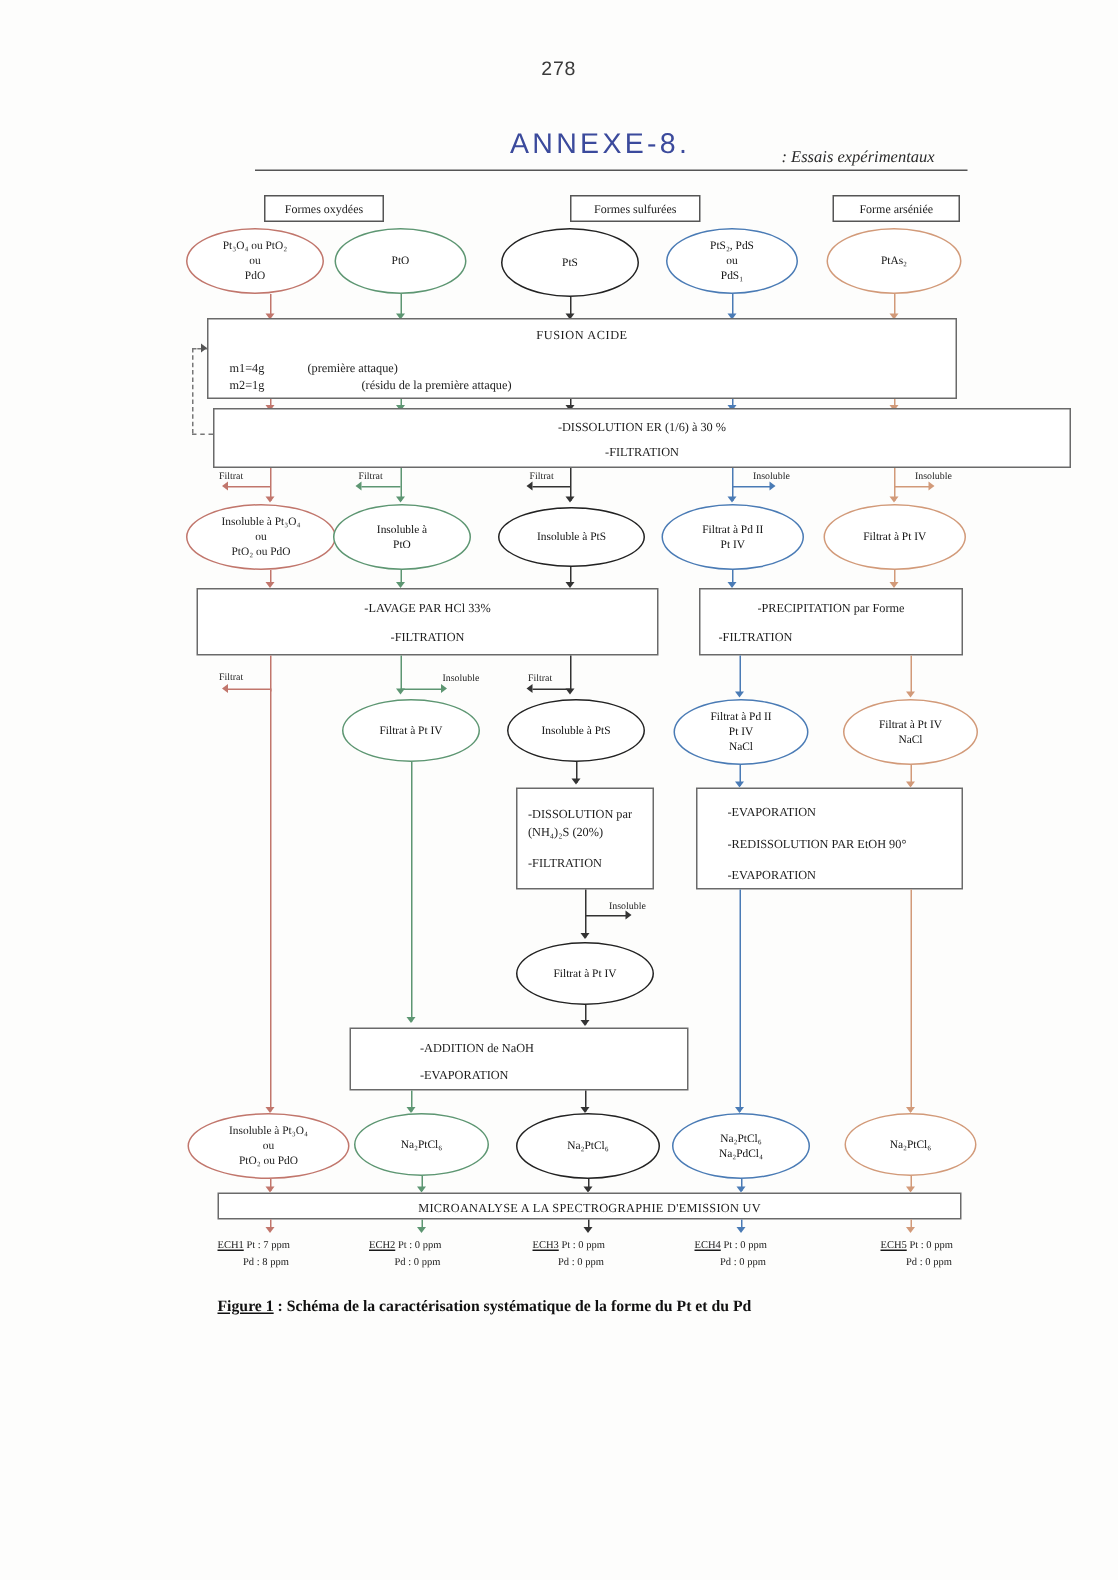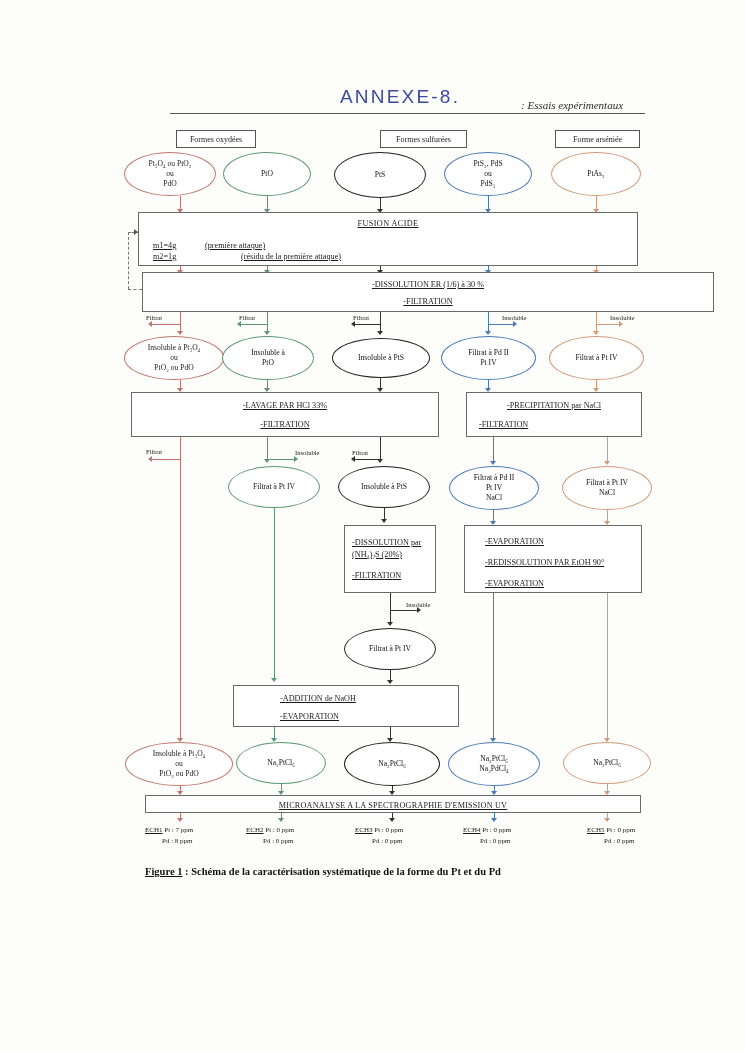--- a/index.html
+++ b/index.html
@@ -46,21 +46,21 @@
     color:#1c1c1c;
   }
   .cap-box{
     box-sizing:border-box;
     border:1px solid #555;
     background:#fff;
     font-size:8px;
     display:flex;align-items:center;justify-content:center;
     text-align:center;
   }
-  .box .ln{position:absolute;white-space:nowrap;text-decoration:underline;}
+  .box .ln{position:absolute;white-space:nowrap;}
   .box .ctr{left:0;width:100%;text-align:center;}
 
   
   .ell{
     box-sizing:border-box;
     border:1.1px solid #000;
     border-radius:50%;
     background:#fff;
     display:flex;align-items:center;justify-content:center;
     text-align:center;
@@ -117,20 +117,21 @@
     top:866px;left:145px;
     font-size:10.5px;font-weight:bold;color:#111;
   }
   #caption u{text-decoration:underline;}
 </style>
 </head>
 <body>
 
 <div id="sheet">
 
+  <div class="abs" id="pagenum">278</div>
 
   <div class="abs" id="annexe-title">ANNEXE-8.</div>
   <div class="abs" id="subtitle">: Essais expérimentaux</div>
   <div class="abs" id="title-rule"></div>
 
   <div class="abs cap-box" style="left:176px;top:130px;width:80px;height:18px;">
     <span>Formes oxydées</span>
   </div>
   <div class="abs cap-box" style="left:380px;top:130px;width:87px;height:18px;text-align:right;">
     <span>Formes sulfurées</span>
@@ -269,21 +270,21 @@
   <div class="abs arw ad-blue" style="left:485px;top:388px;"></div>
   <div class="abs vl k-orange" style="left:596px;top:380px;height:10px;"></div>
   <div class="abs arw ad-orange" style="left:593px;top:388px;"></div>
 
   <div class="abs box" style="left:131px;top:392px;width:308px;height:45px;">
     <div class="ln ctr" style="top:8px;">-LAVAGE PAR HCl 33%</div>
     <div class="ln ctr" style="top:27px;">-FILTRATION</div>
   </div>
 
   <div class="abs box" style="left:466px;top:392px;width:176px;height:45px;">
-    <div class="ln ctr" style="top:8px;">-PRECIPITATION par NaCl</div>
+    <div class="ln ctr" style="top:8px;">-PRECIPITATION par Forme</div>
     <div class="ln" style="left:12px;top:27px;">-FILTRATION</div>
   </div>
 
   <div class="abs vl k-red" style="left:180px;top:437px;height:24px;"></div>
   <div class="abs hl k-red" style="left:152px;top:459px;width:28px;"></div>
   <div class="abs arwL al-red" style="left:148px;top:456px;"></div>
   <div class="abs elabel" style="left:146px;top:448px;">Filtrat</div>
   <div class="abs vl k-red" style="left:180px;top:459px;height:282px;"></div>
   <div class="abs arw ad-red" style="left:177px;top:738px;"></div>
 

